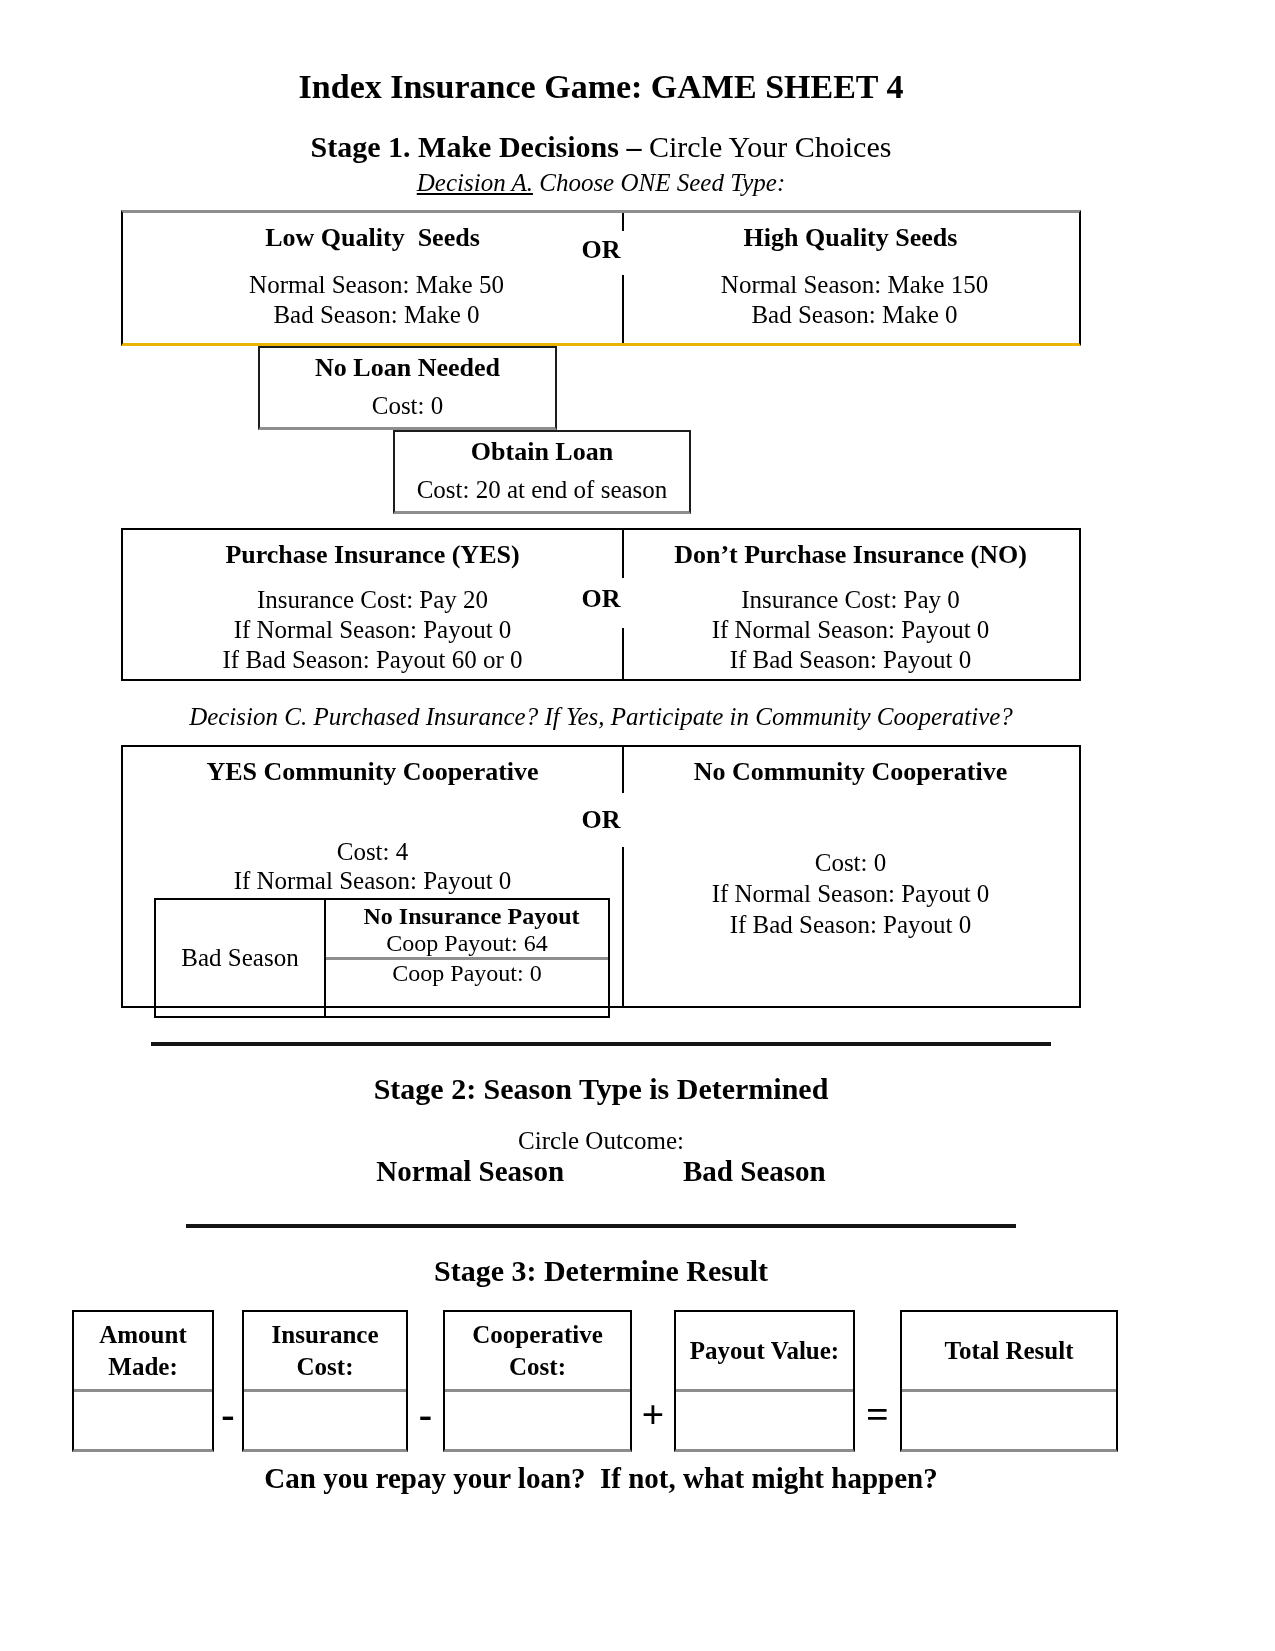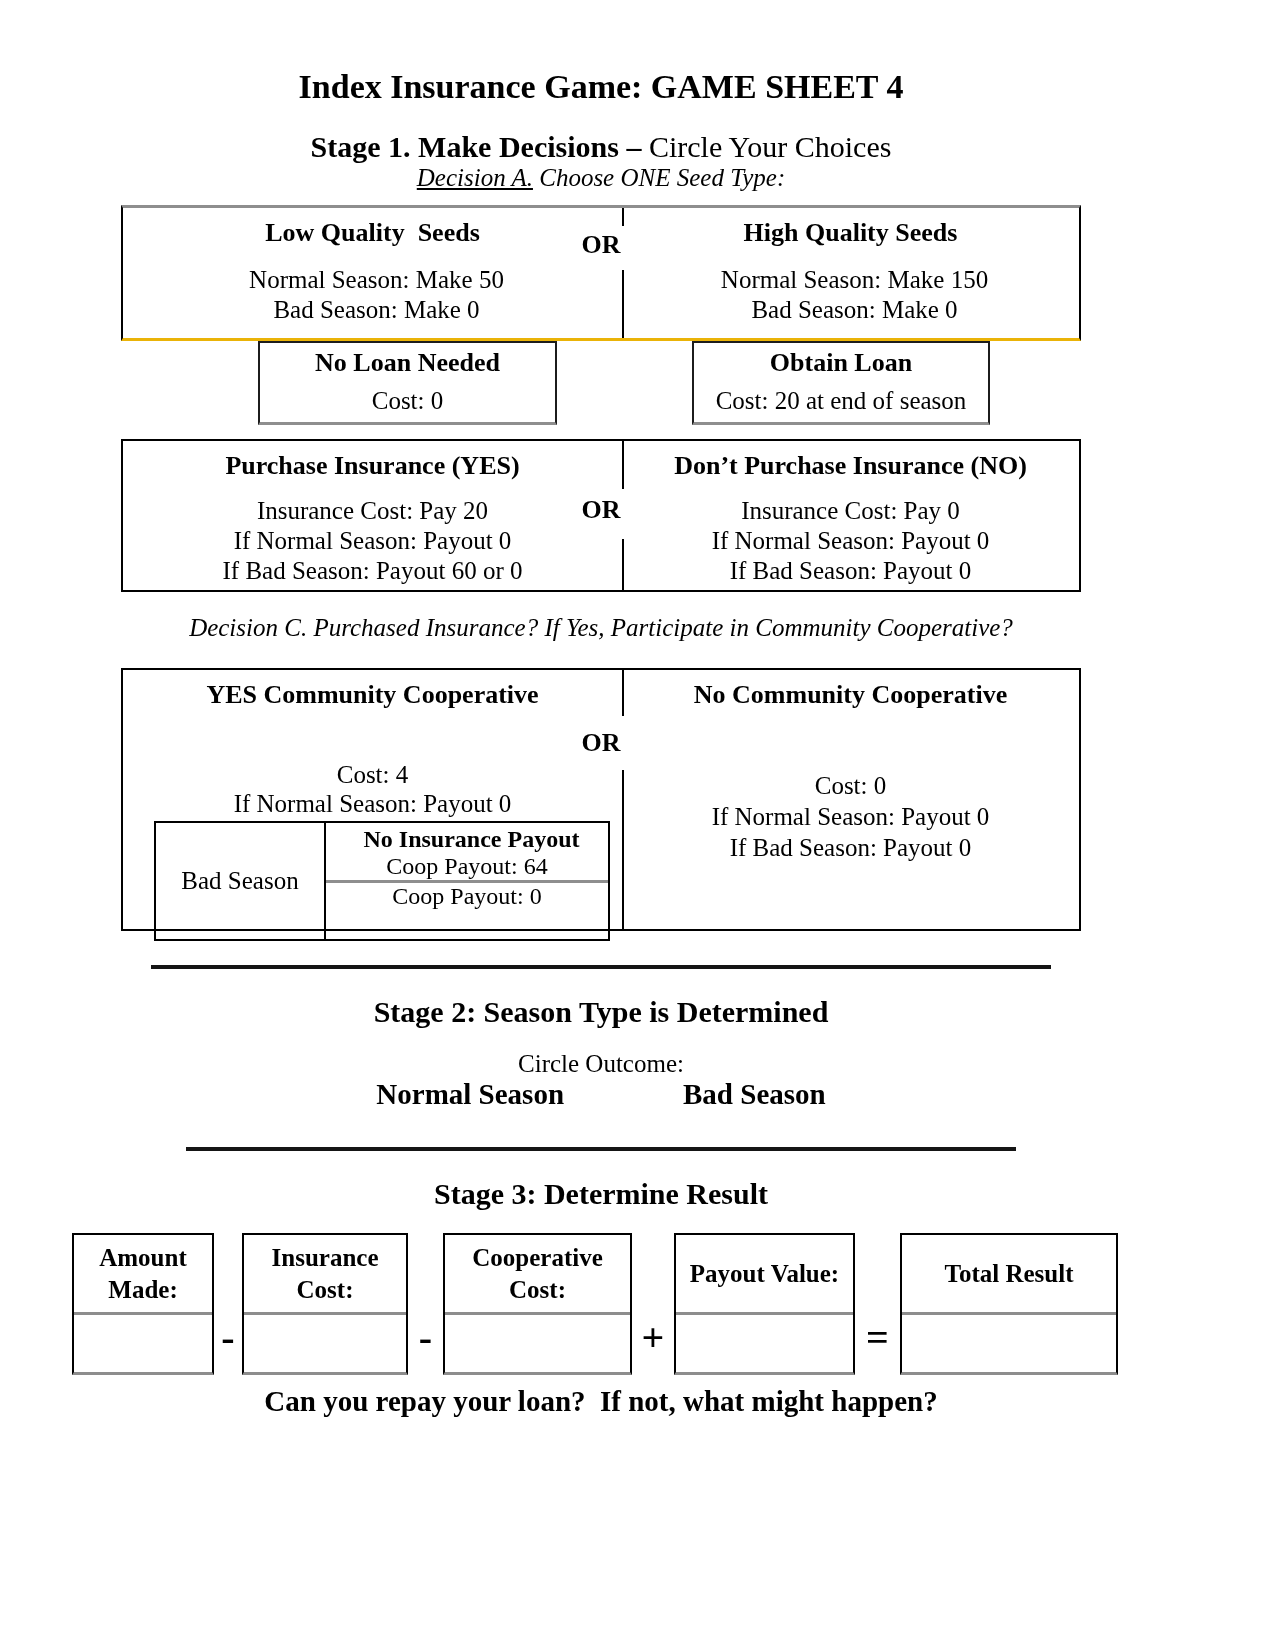--- a/index.html
+++ b/index.html
@@ -12,21 +12,21 @@
   .wrapper { margin-left: 121px; width: 960px; }
 
   .title {
     padding-top: 68px;
     text-align: center;
     font-weight: bold;
     font-size: 34px;
   }
   .stage-heading { text-align: center; font-size: 30px; margin-top: 24px; }
   .stage-heading .strong { font-weight: bold; }
-  .decision-line { text-align: center; font-style: italic; font-size: 25px; }
+  .decision-line { text-align: center; font-style: italic; font-size: 25px; margin-top: 5px; }
   .u { text-decoration: underline; }
 
   
   .obox {
     position: relative;
     box-sizing: border-box;
     border: 2px solid #000;
     display: flex;
     margin-top: 13px;
     text-align: center;
@@ -38,34 +38,34 @@
   .clines { font-size: 25px; line-height: 30px; }
   .vseg { position: absolute; left: 499px; width: 0; border-left: 2px solid #000; }
   .or {
     position: absolute; left: 478px; transform: translateX(-50%);
     font-weight: bold; font-size: 26px;
   }
 
   .boxA { height: 136px; }
   .boxA .clines { margin-top: 17px; padding-left: 8px; }
 
-  .loan-row { display: flex; margin-left: 137px; }
+  .loan-row { display: flex; margin-left: 137px; flex-direction: column; }
   .loan-box {
     box-sizing: border-box;
     border: 2px solid #1c1c1c; border-bottom: 3px solid #8e8e8e;
     width: 299px; height: 84px; text-align: center;
   }
   .loan-box + .loan-box { margin-left: 135px; width: 298px; }
   .loan-box .ctitle { margin-top: 5px; font-size: 26px; }
   .loan-box .cost { font-size: 25px; margin-top: 9px; }
 
   .boxB { height: 153px; margin-top: 14px; }
   .boxB .clines { margin-top: 15px; }
 
-  .boxC { height: 263px; margin-top: 26px; }
+  .boxC { height: 263px; margin-top: 14px; }
   .boxC .lcell .clines { margin-top: 50px; line-height: 29px; }
   .boxC .rcell .clines { margin-top: 60px; line-height: 31px; }
 
   .ctable {
     display: flex;
     box-sizing: border-box;
     border: 2px solid #000;
     margin: 3px 0 0 31px;
     width: 456px; height: 120px;
     text-align: center;

